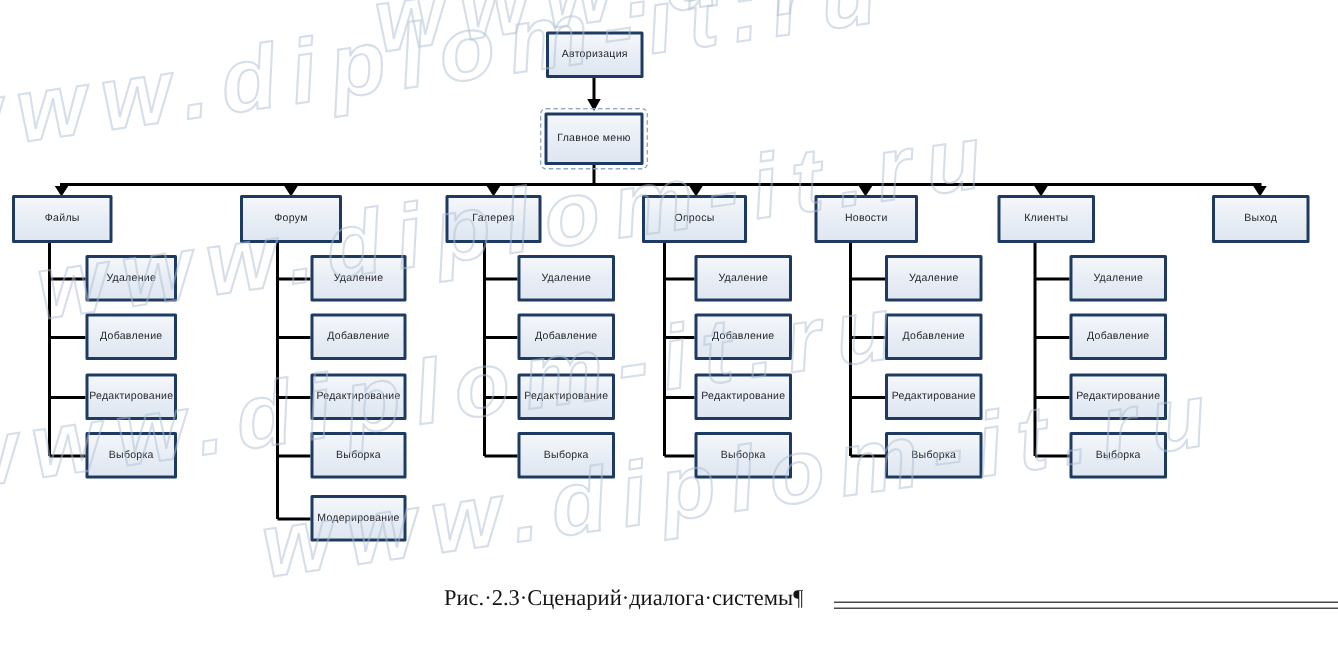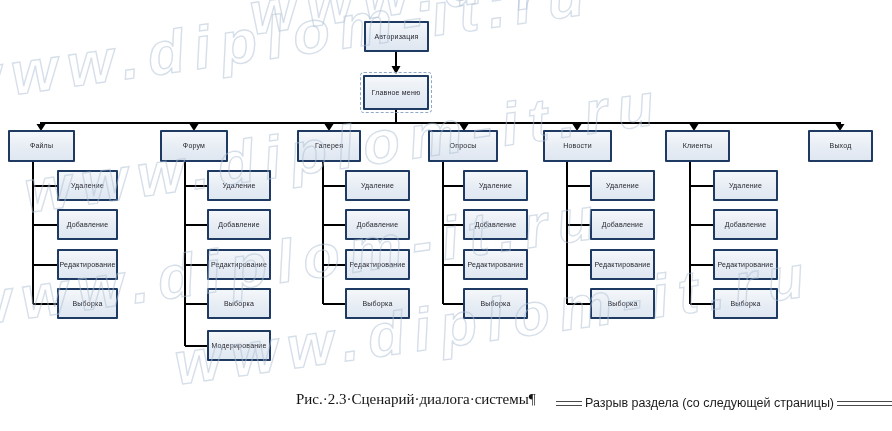--- a/index.html
+++ b/index.html
@@ -109,21 +109,20 @@
   <div class="node" style="left:713px;top:209px;width:65px;height:31px">Добавление</div>
   <div class="node" style="left:713px;top:249px;width:65px;height:31px">Редактирование</div>
   <div class="node" style="left:713px;top:288px;width:65px;height:31px">Выборка</div>
 
   <div class="node" style="left:808px;top:130px;width:65px;height:32px">Выход</div>
 
   <div class="caption">Рис.·2.3·Сценарий·диалога·системы¶</div>
 
   <div class="section-break">
     <div class="dline left"></div>
-    <span class="label">Разрыв раздела (со следующей страницы)</span>
     <div class="dline right"></div>
   </div>
 
   <div class="watermark">
     <span style="left:250px;top:-20px">www.diplom-it.ru</span>
     <span style="left:-45px;top:48px">www.diplom-it.ru</span>
     <span style="left:25px;top:158px">www.diplom-it.ru</span>
     <span style="left:-35px;top:272px">www.diplom-it.ru</span>
     <span style="left:175px;top:330px">www.diplom-it.ru</span>
   </div>

